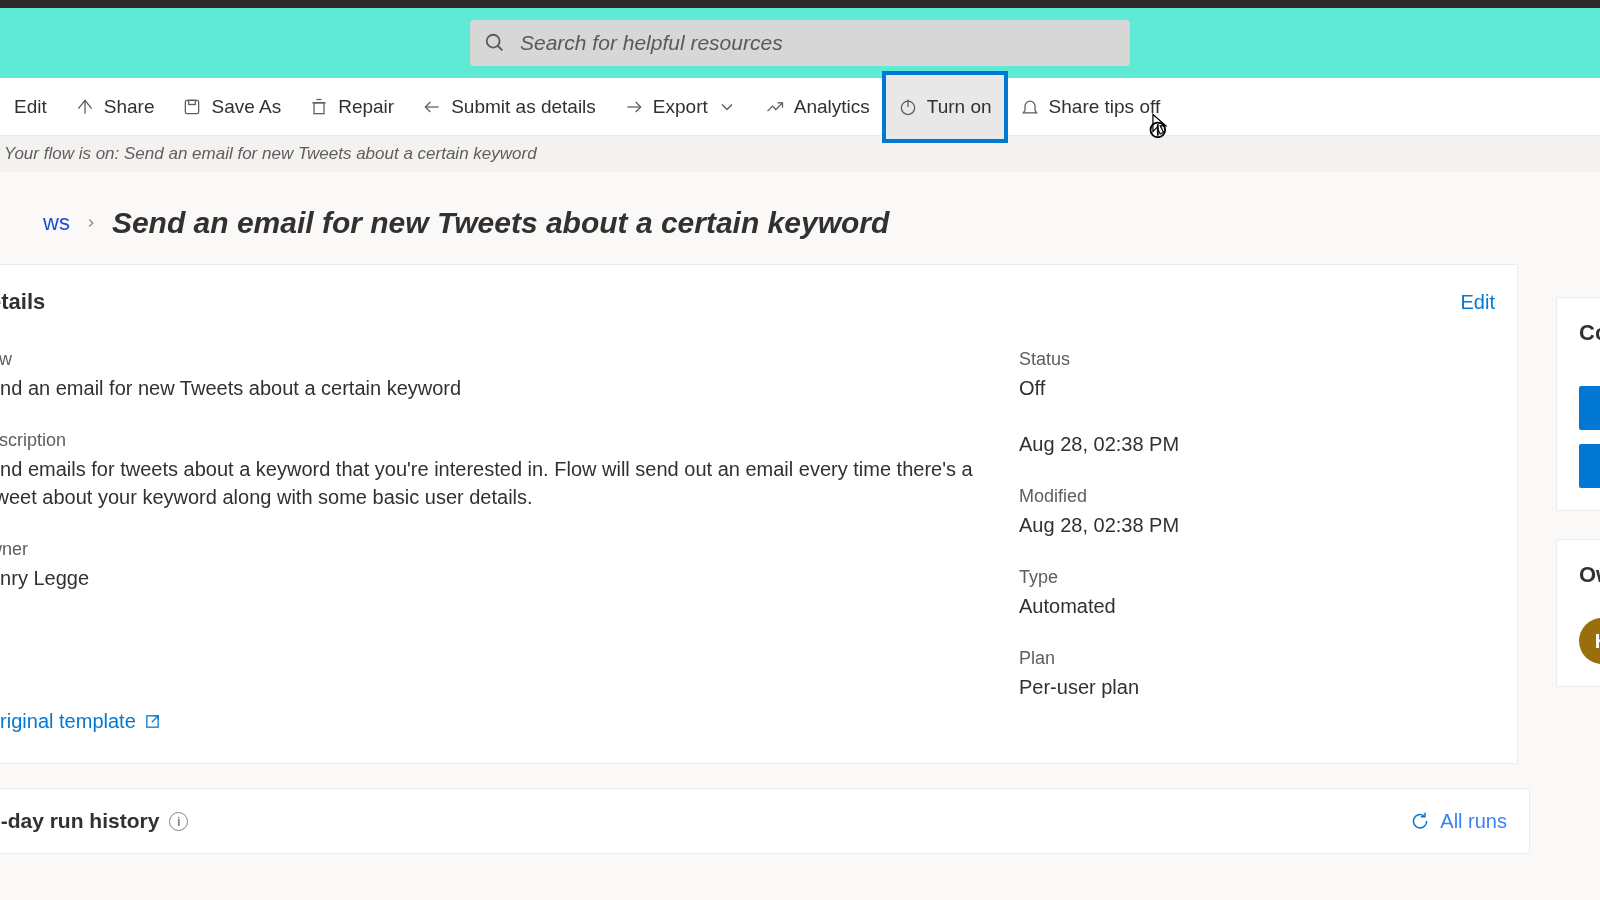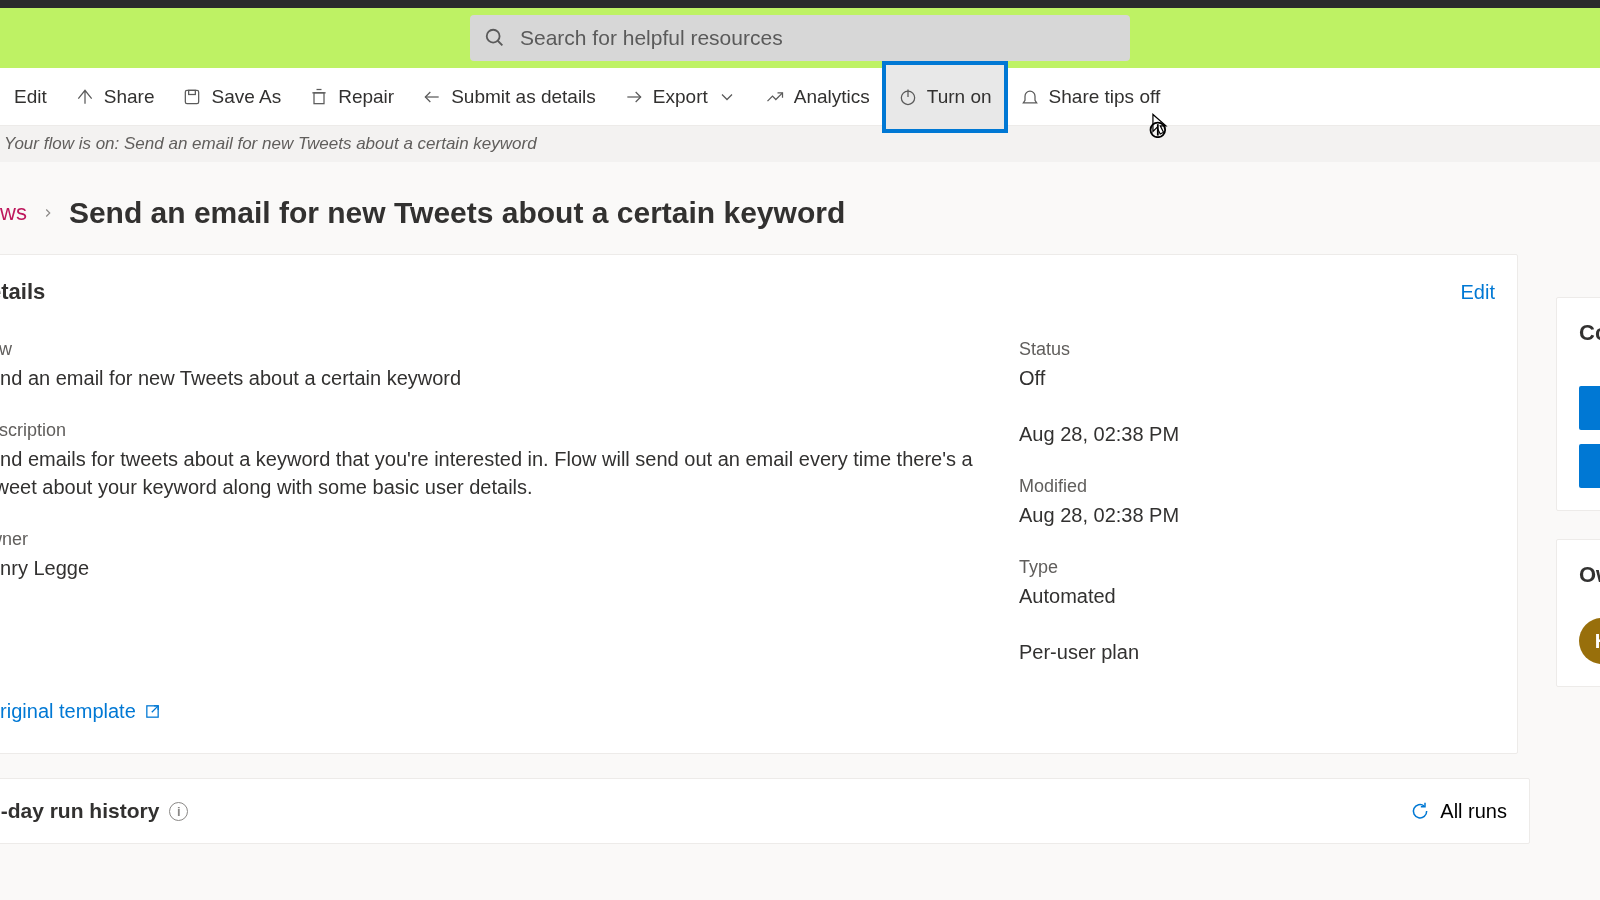--- a/index.html
+++ b/index.html
@@ -10,25 +10,26 @@
     overflow: hidden;
     width: 1600px;
     height: 900px;
     position: relative;
   }
   .top-dark {
     height: 8px;
     background: #2b2b2b;
   }
   .blue-bar {
-    background: #bef264;
-    height: 60px;
+    background: #5eead4;
+    height: 70px;
     display: flex;
     align-items: center;
     justify-content: center;
+    font-style: italic;
   }
   .search-box {
     width: 660px;
     height: 46px;
     background: #d7d7d7;
     border-radius: 4px;
     display: flex;
     align-items: center;
     padding: 0 14px;
     gap: 14px;
@@ -91,30 +92,32 @@
     font-style: italic;
   }
   .breadcrumb-row {
     display: flex;
     align-items: center;
     padding: 34px 4px 24px 0;
     gap: 14px;
   }
   .breadcrumb-parent {
     font-size: 22px;
-    color: #be185d;
+    color: #1d4ed8;
+    padding-left: 43px;
   }
   .breadcrumb-sep {
     color: #8a8886;
     font-size: 16px;
   }
   .page-title {
     font-size: 30px;
     font-weight: 600;
     color: #323130;
+    font-style: italic;
   }
   .content-row {
     display: flex;
     gap: 26px;
     padding: 0 0 0 0;
   }
   .details-card {
     background: #ffffff;
     border: 1px solid #edebe9;
     border-radius: 2px;
@@ -220,21 +223,21 @@
     width: 19px; height: 19px;
     border: 1.5px solid #8a8886;
     border-radius: 50%;
     display: inline-flex;
     align-items: center;
     justify-content: center;
     font-size: 13px;
     color: #8a8886;
   }
   .all-runs {
-    color: #000000;
+    color: #3b82f6;
     font-size: 20px;
     display: flex;
     align-items: center;
     gap: 10px;
     cursor: pointer;
   }
   .all-runs svg {
     width: 20px; height: 20px;
     stroke: #0078d4; fill: none; stroke-width: 1.8;
   }
@@ -389,20 +392,21 @@
         </div>
         <div class="field">
           <div class="field-label">Modified</div>
           <div class="field-value">Aug 28, 02:38 PM</div>
         </div>
         <div class="field">
           <div class="field-label">Type</div>
           <div class="field-value">Automated</div>
         </div>
         <div class="field">
+          <div class="field-label">Plan</div>
           <div class="field-value">Per-user plan</div>
         </div>
       </div>
     </div>
   </div>
 </div>
 
 <div class="side-stack">
   <div class="side-panel">
     <div class="side-title">Co</div>

